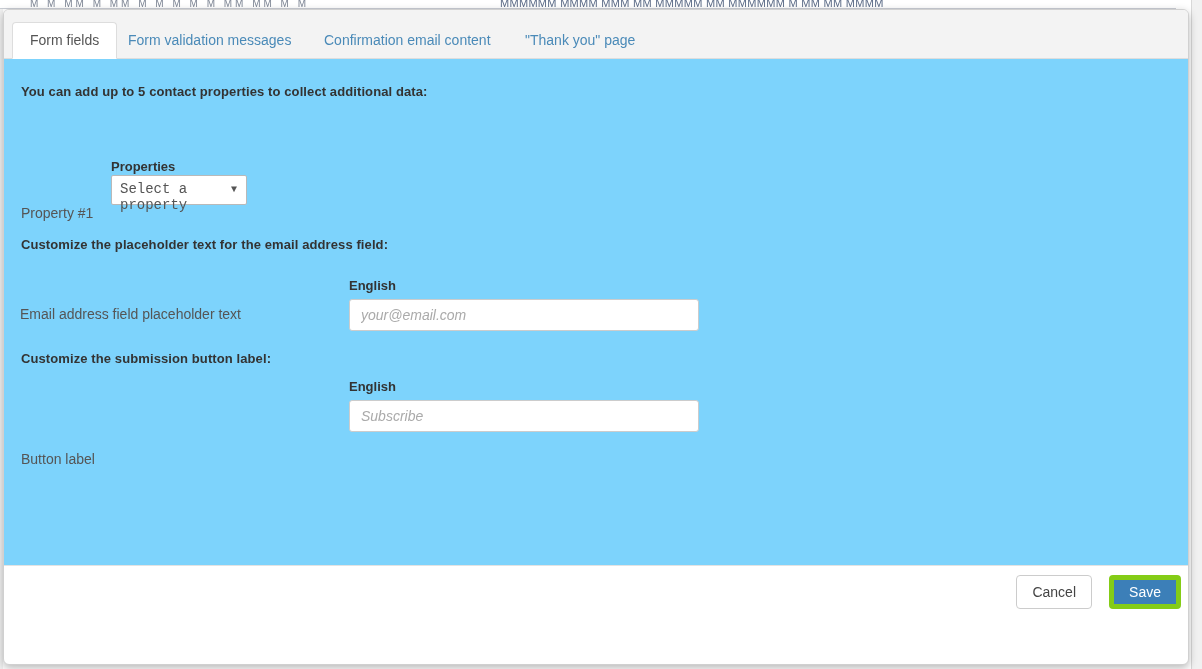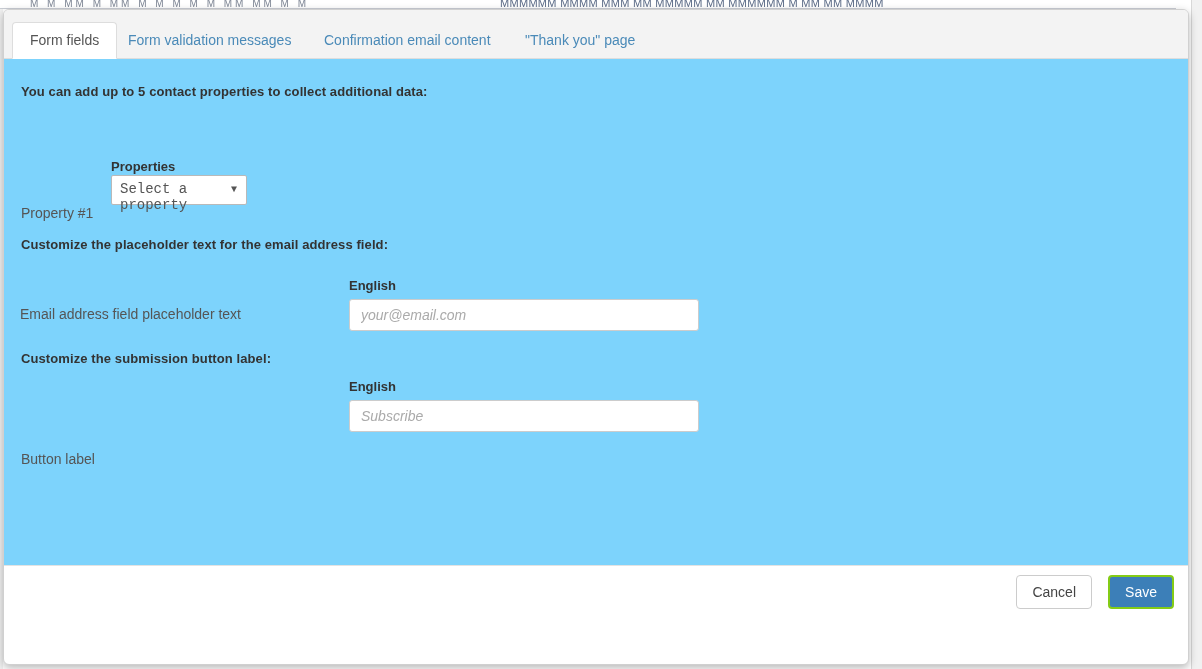--- a/index.html
+++ b/index.html
@@ -236,23 +236,23 @@
     padding: 0 15px;
     text-align: right;
   }
   #cancel-button {
     right: 96px;
     background: #ffffff;
     border: 1px solid #cccccc;
     color: #444444;
   }
   #save-button {
-    right: 14px;
+    right: 7px;
     background: #3c7fb8;
-    border: 2px solid #84cc16;
+    border: 5px solid #84cc16;
     color: #ffffff;
   }
 </style>
 </head>
 <body>
 
 <div id="backdrop">
   <div id="bg-strip">
     <div class="bg-rule"></div>
     <div class="bg-text2">M M MM M MM M M M M M MM MM M M</div>

